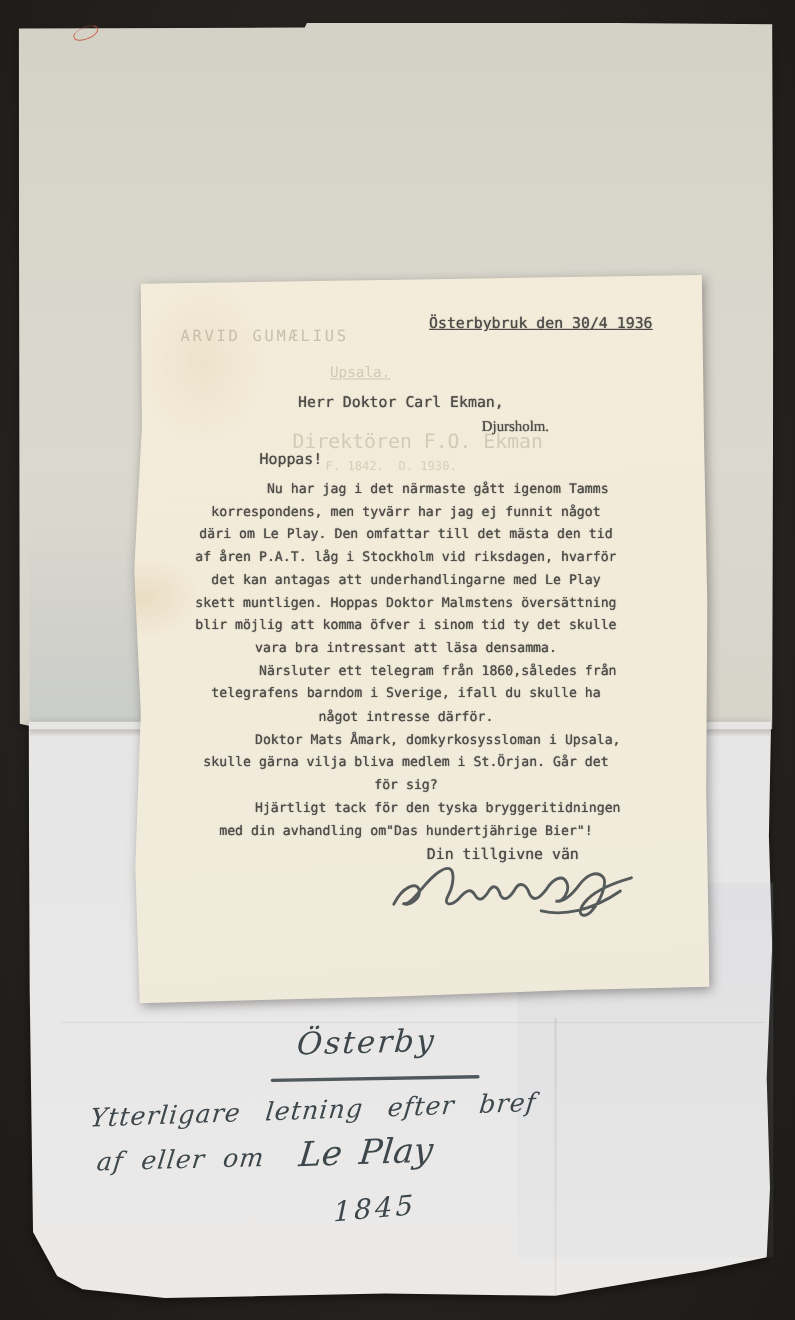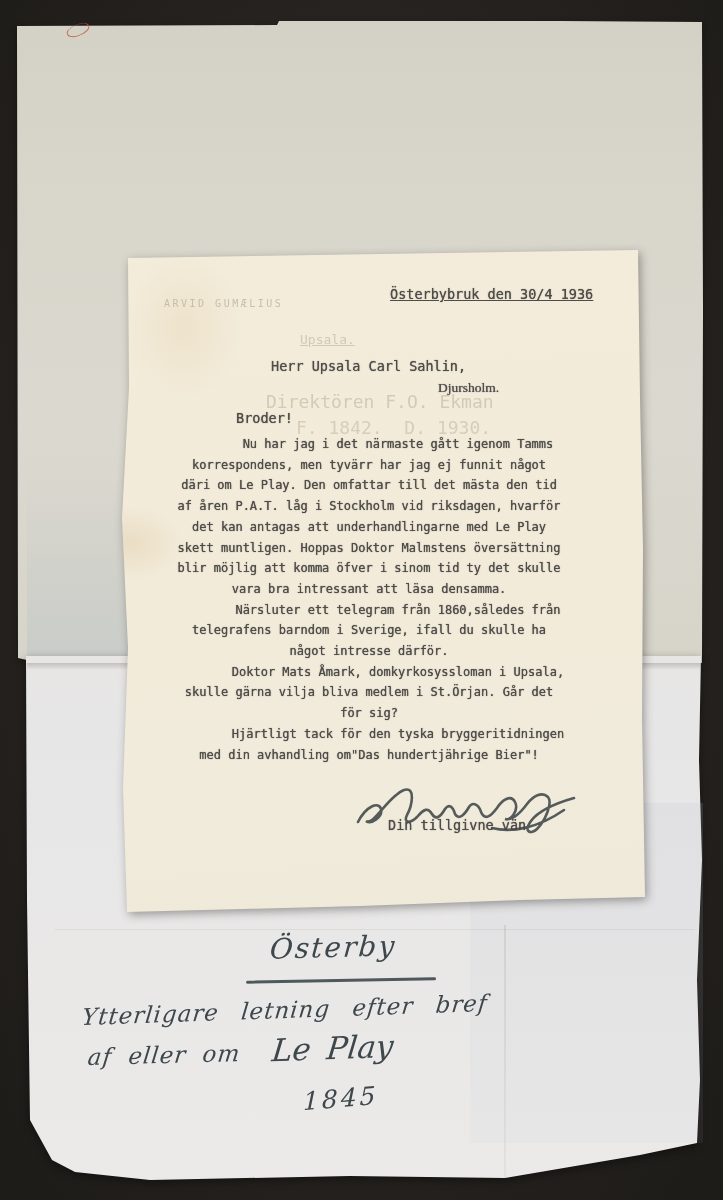--- a/index.html
+++ b/index.html
@@ -42,28 +42,28 @@
     clip-path:polygon(8px 10px,260px 6px,518px 2px,520px 150px,523px 300px,522px 470px,525px 649px,400px 652px,240px 658px,7px 664px,3px 540px,8px 400px,2px 270px,9px 140px);}
 
   .typed{font-family:"DejaVu Sans Mono","Liberation Mono",monospace;
          color:#4e4c49;white-space:pre;
          text-shadow:0 0 .7px rgba(78,76,73,.85), 0 0 1.4px rgba(78,76,73,.25);}
   .t-date{left:270px;top:38px;font-size:13.5px;text-decoration:underline;}
   .t-rec1{left:151px;top:110px;font-size:13.5px;}
   .t-rec2{left:318px;top:132px;font-size:13.5px;font-family:Liberation Serif, serif;}
   .t-sal{left:116px;top:162px;font-size:13.5px;}
   .t-body{left:54px;top:186px;font-size:12px;line-height:20.7px;text-align:center;}
-  .t-close{left:268px;top:521px;font-size:13.5px;margin-top:48px;}
+  .t-close{left:268px;top:521px;font-size:13.5px;}
 
   .ghost{font-family:"DejaVu Sans Mono","Liberation Mono",monospace;
          color:rgba(168,156,132,.55);filter:blur(.5px);white-space:pre;}
-  .g-head{left:44px;top:50px;font-size:10px;letter-spacing:2.5px;color:rgba(172,162,140,.6);}
+  .g-head{left:44px;top:50px;font-size:14px;letter-spacing:2.5px;color:rgba(172,162,140,.6);}
   .g-title{left:180px;top:84px;font-size:13px;text-decoration:underline;color:rgba(170,158,134,.45);}
   .g-l1{left:146px;top:143px;font-size:18px;color:rgba(170,158,134,.42);}
-  .g-l2{left:176px;top:169px;font-size:18px;color:rgba(170,158,134,.38);}
+  .g-l2{left:176px;top:169px;font-size:11px;color:rgba(170,158,134,.38);}
 
   
   .hw{font-family:"DejaVu Serif","Liberation Serif",serif;font-style:italic;
       color:#3d474c;white-space:pre;}
   .hw-head{left:270px;top:931px;font-size:28px;transform:rotate(-1.5deg) skewX(-6deg);letter-spacing:2px;}
   .hw-underline{left:246px;top:979px;width:190px;height:2.5px;background:rgba(52,62,68,.85);
       transform:rotate(-1deg);border-radius:2px;}
   .hw-l1{left:82px;top:997px;font-size:23px;transform:rotate(-2deg) skewX(-8deg);word-spacing:14px;letter-spacing:1px;}
   .hw-l2a{left:88px;top:1042px;font-size:23px;transform:rotate(-1.5deg) skewX(-8deg);word-spacing:8px;letter-spacing:1px;}
   .hw-l2b{left:272px;top:1030px;font-size:31px;transform:rotate(-2deg) skewX(-8deg);word-spacing:6px;}
@@ -102,23 +102,23 @@
 
   <div class="letter-wrap">
     <div class="letter">
 
       <div class="abs ghost g-head">ARVID GUMÆLIUS</div>
       <div class="abs ghost g-title">Upsala.</div>
       <div class="abs ghost g-l1">Direktören F.O. Ekman</div>
       <div class="abs ghost g-l2">F. 1842.  D. 1930.</div>
 
       <div class="abs typed t-date">Österbybruk den 30/4 1936</div>
-      <div class="abs typed t-rec1">Herr Upsala Carl Sahlin,</div>
+      <div class="abs typed t-rec1">Herr Doktor Carl Ekman,</div>
       <div class="abs typed t-rec2">Djursholm.</div>
-      <div class="abs typed t-sal">Broder!</div>
+      <div class="abs typed t-sal">Hoppas!</div>
       <div class="abs typed t-body"><div>        Nu har jag i det närmaste gått igenom Tamms</div><div>korrespondens, men tyvärr har jag ej funnit något</div><div>däri om Le Play. Den omfattar till det mästa den tid</div><div>af åren P.A.T. låg i Stockholm vid riksdagen, hvarför</div><div>det kan antagas att underhandlingarne med Le Play</div><div>skett muntligen. Hoppas Doktor Malmstens översättning</div><div>blir möjlig att komma öfver i sinom tid ty det skulle</div><div>vara bra intressant att läsa densamma.</div><div>        Närsluter ett telegram från 1860,således från</div><div>telegrafens barndom i Sverige, ifall du skulle ha</div><div>något intresse därför.</div><div>        Doktor Mats Åmark, domkyrkosyssloman i Upsala,</div><div>skulle gärna vilja bliva medlem i St.Örjan. Går det</div><div>för sig?</div><div>        Hjärtligt tack för den tyska bryggeritidningen</div><div>med din avhandling om"Das hundertjährige Bier"!</div></div>
       <div class="abs typed t-close">Din tillgivne vän</div>
 
       <svg class="abs" style="left:232px;top:528px;" width="240" height="64" viewBox="0 0 240 64" aria-label="signature">
         <path d="M6,46 C14,30 27,25 29,33 C31,41 19,49 14,45 C22,50 36,20 52,14
                  C64,10 60,30 55,39 C51,47 58,48 65,41
                  C72,33 76,31 80,38 C84,45 89,40 93,33 C97,27 101,31 103,38 C107,45 113,38 117,31
                  C121,25 127,29 129,36 C133,45 139,40 145,32
                  C150,24 159,18 163,26 C167,34 159,45 153,43
                  C160,45 169,36 175,28 C181,20 190,15 196,21 C201,27 193,45 185,53

